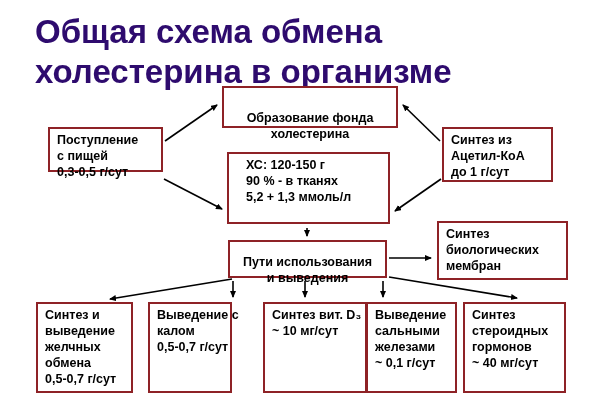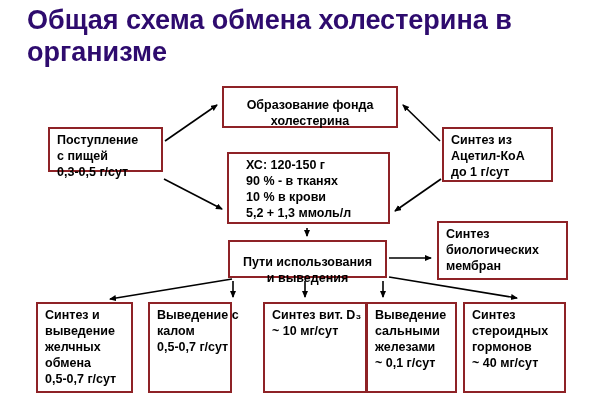--- a/index.html
+++ b/index.html
@@ -13,22 +13,22 @@
     height: 405px;
     background: #ffffff;
     font-family: "Liberation Sans", "DejaVu Sans", sans-serif;
     overflow: hidden;
   }
   .title {
     position: absolute;
     left: 27px;
     top: 4px;
     width: 535px;
-    margin: 0;
-    font-size: 27px;
+    margin: 8px;
+    font-size: 33px;
     font-weight: bold;
     line-height: 1.2;
     color: #2e0b6e;
     letter-spacing: 0px;
   }
   .arrows {
     position: absolute;
     left: 0;
     top: 0;
     width: 600px;
@@ -43,21 +43,21 @@
     font-size: 12.5px;
     font-weight: bold;
     line-height: 16px;
     padding: 3px 3px 3px 7px;
     text-align: left;
   }
   .node.center {
     text-align: center;
     padding-left: 3px;
   }
-  .node-pool      { left: 222px; top: 86px;  width: 176px; height: 42px; padding-top: 9px; }
+  .node-pool      { left: 222px; top: 86px;  width: 176px; height: 42px; padding-top: 22px; }
   .node-intake    { left: 48px;  top: 127px; width: 115px; height: 45px; }
   .node-acetyl    { left: 442px; top: 127px; width: 111px; height: 55px; }
   .node-stats     { left: 227px; top: 152px; width: 163px; height: 72px; padding-left: 17px; }
   .node-pathways  { left: 228px; top: 240px; width: 159px; height: 38px; padding-top: 12px; }
   .node-membranes { left: 437px; top: 221px; width: 131px; height: 59px; }
   .node-bile      { left: 36px;  top: 302px; width: 97px;  height: 91px; }
   .node-feces     { left: 148px; top: 302px; width: 84px; height: 91px; }
   .node-vitd      { left: 263px; top: 302px; width: 104px; height: 91px; }
   .node-sebum     { left: 366px; top: 302px; width: 91px;  height: 91px; }
   .node-steroid   { left: 463px; top: 302px; width: 103px; height: 91px; }
@@ -102,21 +102,20 @@
 
   <div class="node node-acetyl">
     <div class="ln">Синтез из</div>
     <div class="ln">Ацетил-КоА</div>
     <div class="ln">до 1 г/сут</div>
   </div>
 
   <div class="node node-stats">
     <div class="ln">ХС: 120-150 г</div>
     <div class="ln">90 % - в тканях</div>
-    <div class="ln">10 % в крови</div>
     <div class="ln">5,2 + 1,3 ммоль/л</div>
   </div>
 
   <div class="node node-pathways center">
     <div class="ln">Пути использования</div>
     <div class="ln">и выведения</div>
   </div>
 
   <div class="node node-membranes">
     <div class="ln">Синтез</div>

